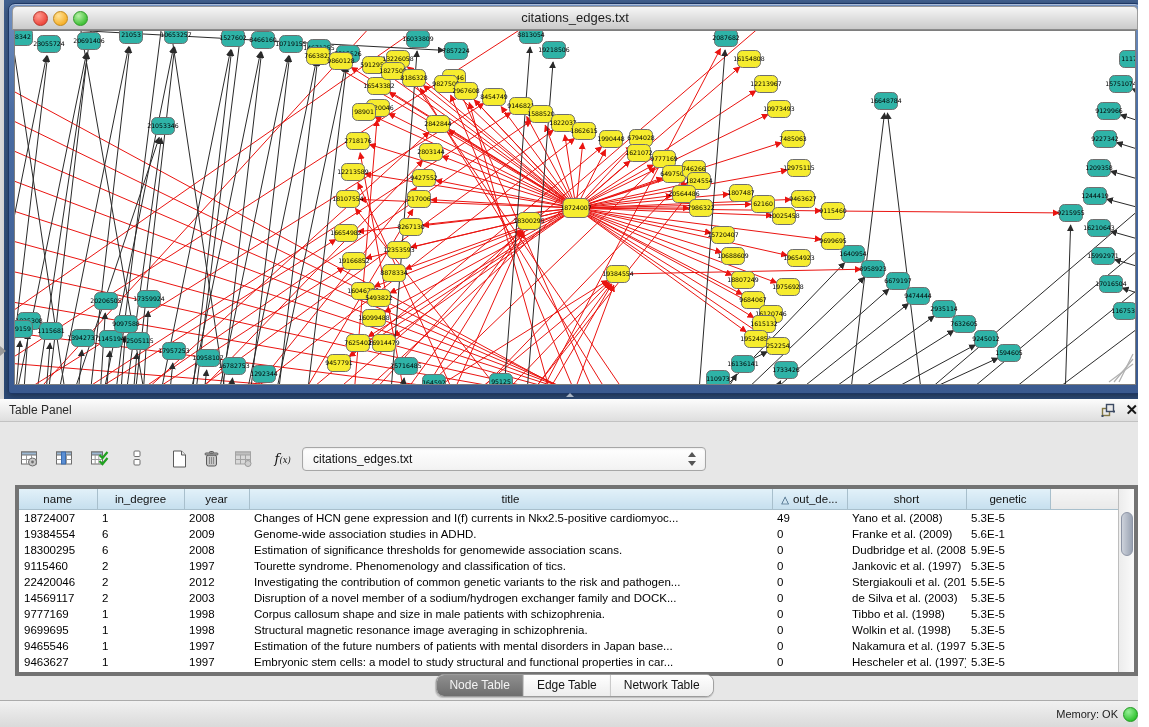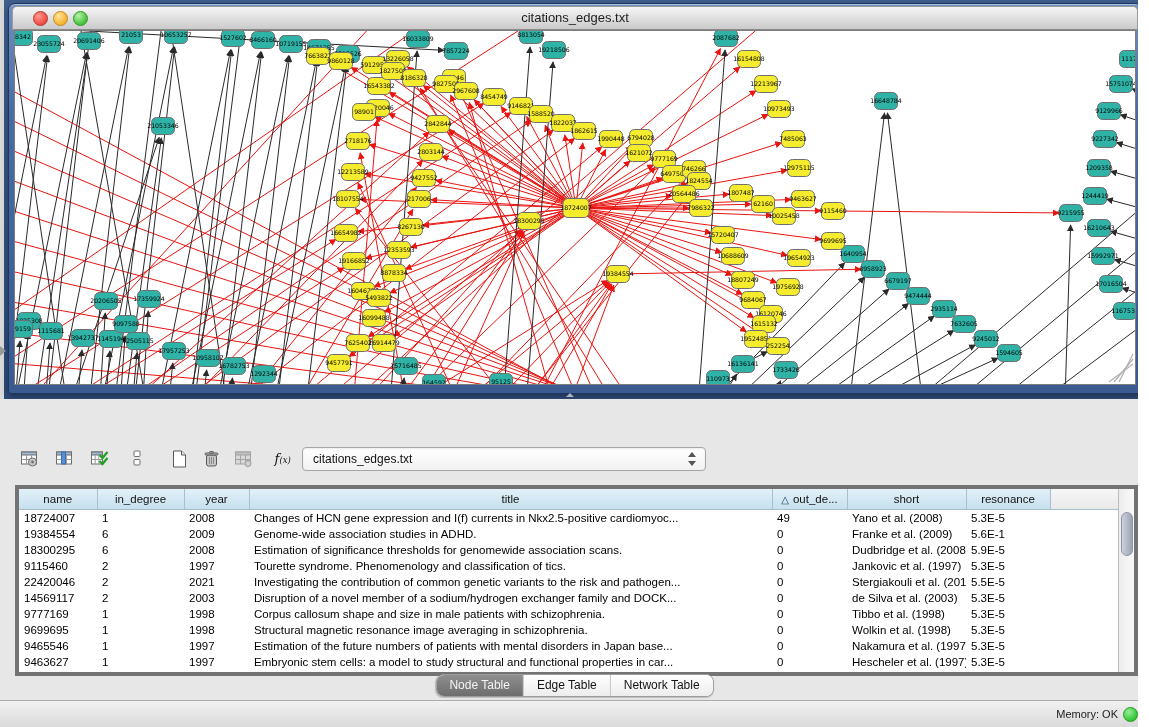--- a/index.html
+++ b/index.html
@@ -786,20 +786,32 @@
             </g>
           </svg>
       </div>
     </div>
     <div class="divider-grip">
         <i class="up"></i>
       </div>
   </div>
 
   <div class="panel">
+    <div class="panel-titlebar">
+      <span class="panel-title">Table Panel</span>
+      <span class="float-btn">
+        <svg width="14" height="14" viewBox="0 0 14 14">
+          <rect x="1.5" y="5.5" width="7" height="7" fill="none" stroke="#857a45" stroke-width="1.4"></rect>
+          <rect x="5.5" y="1.5" width="7" height="7" fill="#e9e9e9" stroke="#3c4a63" stroke-width="1.4"></rect>
+          <rect x="0.5" y="12" width="2" height="2" fill="#3c4a63"></rect>
+          <rect x="12" y="7.5" width="2" height="2" fill="#3c4a63"></rect>
+        </svg>
+      </span>
+      <span class="close-btn">✕</span>
+    </div>
 
     <div class="toolbar">
         <div class="tb-btn" style="margin-left: 0px;">
           <svg width="20" height="19" viewBox="0 0 19 19">
             <rect x="2" y="3" width="15" height="12" fill="#fff" stroke="#6f6f6f"></rect>
             <rect x="2" y="3" width="15" height="3" fill="#9db8d2" stroke="#6f6f6f"></rect>
             <path d="M7 6 v9 M12 6 v9 M2 10.5 h15" stroke="#9a9a9a"></path>
             <circle cx="13" cy="13" r="4" fill="#c9c9c9" stroke="#6f6f6f"></circle>
             <circle cx="13" cy="13" r="1.4" fill="#6f6f6f"></circle>
           </svg>
@@ -878,21 +890,21 @@
             <col style="width:68px">
         </colgroup>
         <thead>
             <tr>
               <th>name</th>
               <th>in_degree</th>
               <th>year</th>
               <th>title</th>
               <th><span class="sort-glyph">△</span>out_de...</th>
               <th>short</th>
-              <th>resonance</th>
+              <th>genetic</th>
               <th class="filler"></th>
             </tr>
           </thead>
         <tbody>
             <tr>
               <td>18724007</td>
               <td>1</td>
               <td>2008</td>
               <td>Changes of HCN gene expression and I(f) currents in Nkx2.5-positive cardiomyoc...</td>
               <td>49</td>
@@ -926,21 +938,21 @@
               <td>1997</td>
               <td>Tourette syndrome. Phenomenology and classification of tics.</td>
               <td>0</td>
               <td>Jankovic et al. (1997)</td>
               <td>5.3E-5</td>
               <td></td>
             </tr>
             <tr>
               <td>22420046</td>
               <td>2</td>
-              <td>2021</td>
+              <td>2012</td>
               <td>Investigating the contribution of common genetic variants to the risk and pathogen...</td>
               <td>0</td>
               <td>Stergiakouli et al. (2012)</td>
               <td>5.5E-5</td>
               <td></td>
             </tr>
             <tr>
               <td>14569117</td>
               <td>2</td>
               <td>2003</td>

